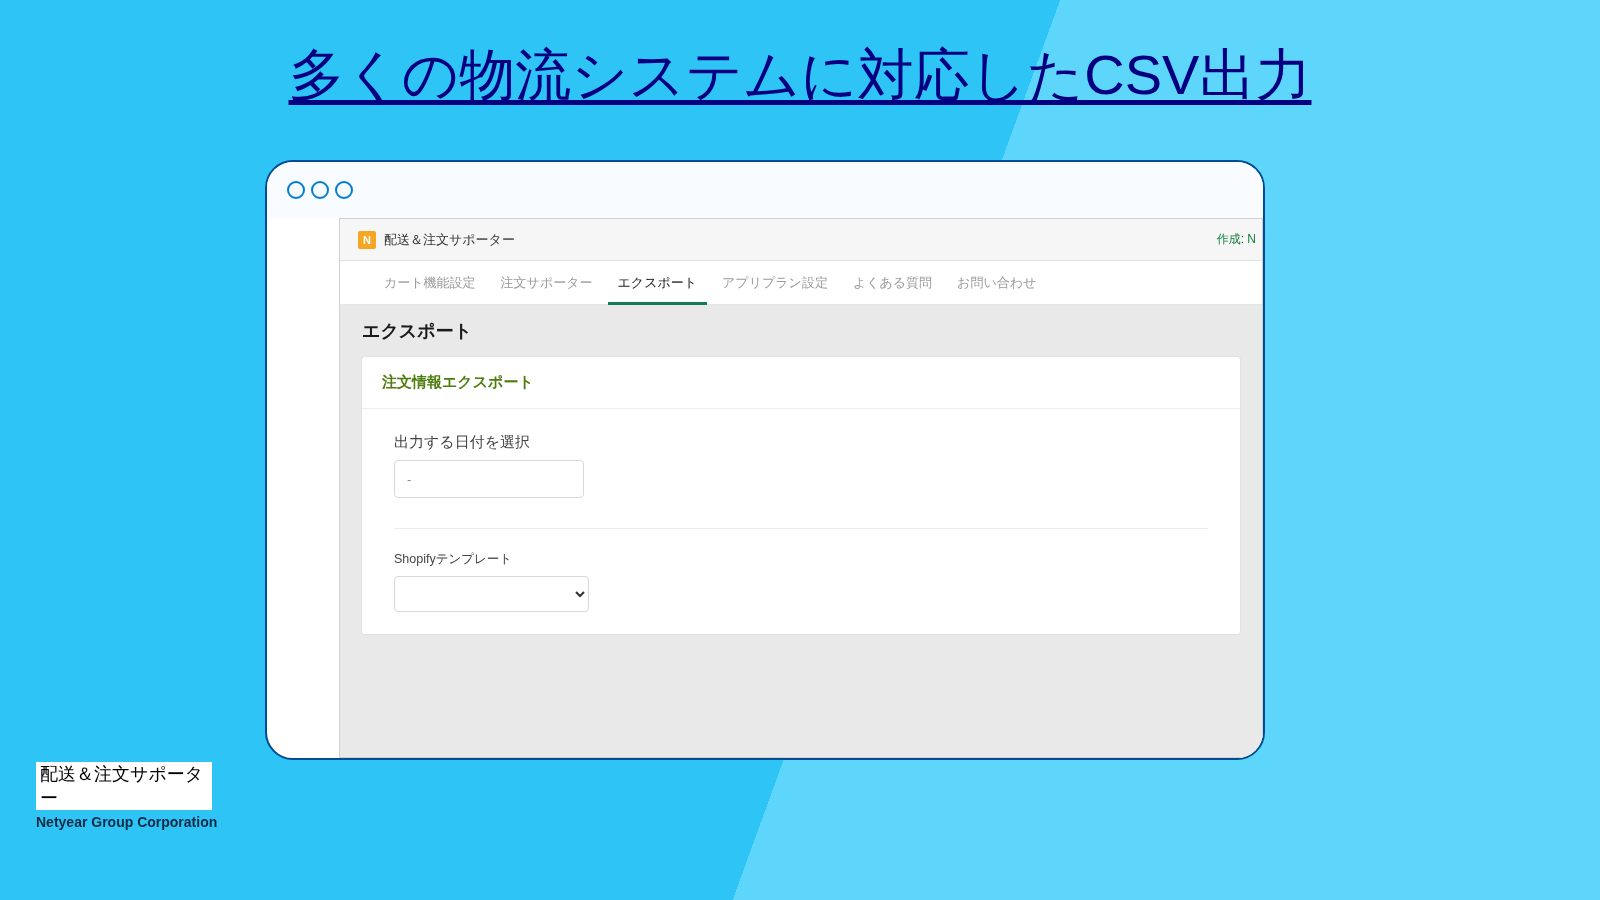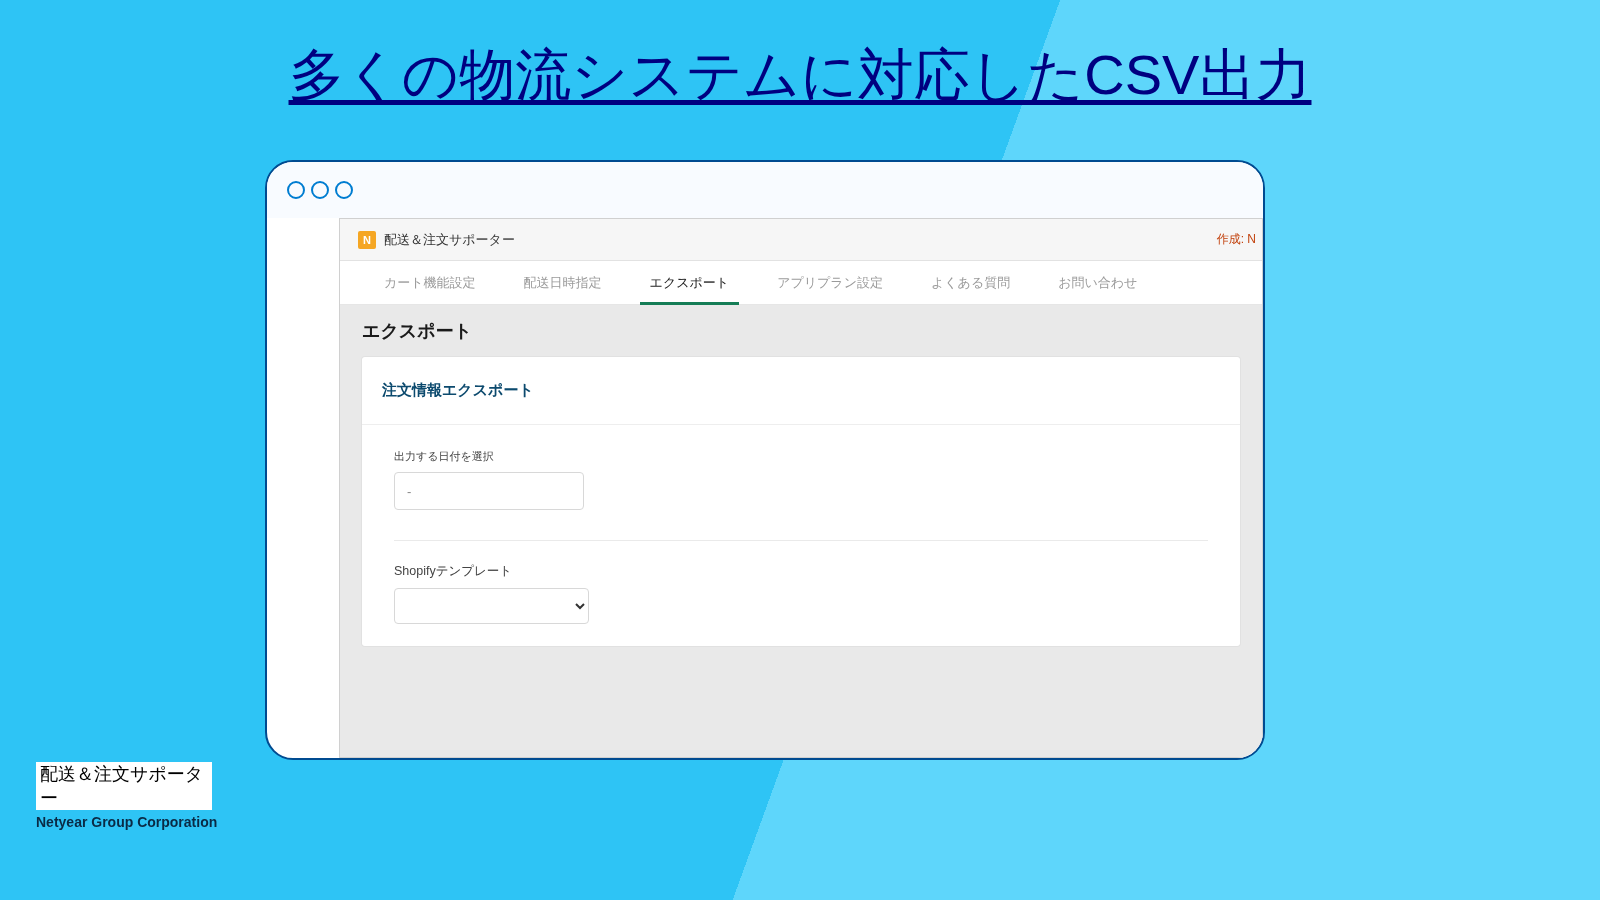--- a/index.html
+++ b/index.html
@@ -79,30 +79,30 @@
     justify-content: center;
     color: #fff;
     font-size: 11px;
     font-weight: bold;
     border-radius: 2px;
   }
   .app-header .creator {
     position: absolute;
     right: 6px;
     font-size: 12px;
-    color: #c2410c;
+    color: #15803d;
   }
 
   .tabs {
     height: 44px;
     background: #fff;
     display: flex;
     align-items: center;
     padding-left: 40px;
-    gap: 40px;
+    gap: 17px;
     font-size: 13px;
     color: #9a9a9a;
     border-bottom: 1px solid #e6e6e6;
   }
   .tab { cursor: pointer; padding: 0 4px; height: 100%; display: flex; align-items: center; position: relative; }
   .tab.active {
     color: #202020;
     font-weight: 500;
   }
   .tab.active::after {
@@ -122,30 +122,30 @@
     background: #e9e9e9;
   }
 
   .card {
     margin: 0 22px 0 22px;
     background: #fff;
     border-radius: 3px;
     box-shadow: 0 0 0 1px rgba(0,0,0,0.03);
   }
   .card-header {
-    padding: 24px 20px;
+    padding: 16px 20px;
     font-size: 15px;
     font-weight: bold;
-    color: #0c4a6e;
+    color: #4d7c0f;
     border-bottom: 1px solid #eee;
   }
   .card-body { padding: 24px 32px 22px 32px; }
 
   .field-label {
-    font-size: 11px;
+    font-size: 15px;
     color: #444;
     margin-bottom: 8px;
   }
   .date-input {
     width: 190px;
     height: 38px;
     border: 1px solid #d8d8d8;
     border-radius: 4px;
     padding: 0 12px;
     font-size: 13px;
@@ -221,21 +221,21 @@
   <div class="app-frame">
 
     <div class="app-header">
       <span class="app-logo">N</span>
       <span>配送＆注文サポーター</span>
       <span class="creator">作成: N</span>
     </div>
 
     <div class="tabs">
       <div class="tab">カート機能設定</div>
-      <div class="tab">配送日時指定</div>
+      <div class="tab">注文サポーター</div>
       <div class="tab active">エクスポート</div>
       <div class="tab">アプリプラン設定</div>
       <div class="tab">よくある質問</div>
       <div class="tab">お問い合わせ</div>
     </div>
 
     <div class="page-title-row">エクスポート</div>
 
     <div class="card">
       <div class="card-header">注文情報エクスポート</div>

